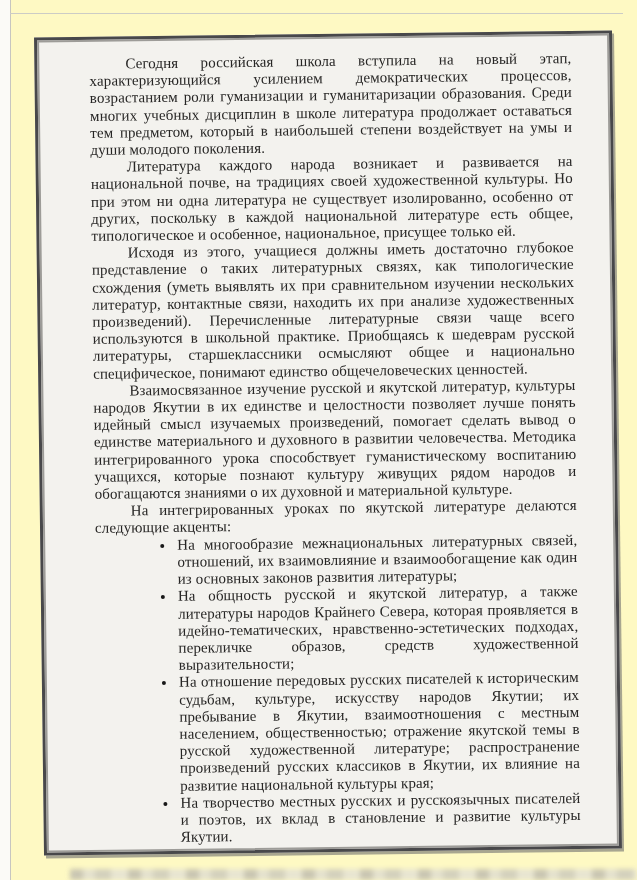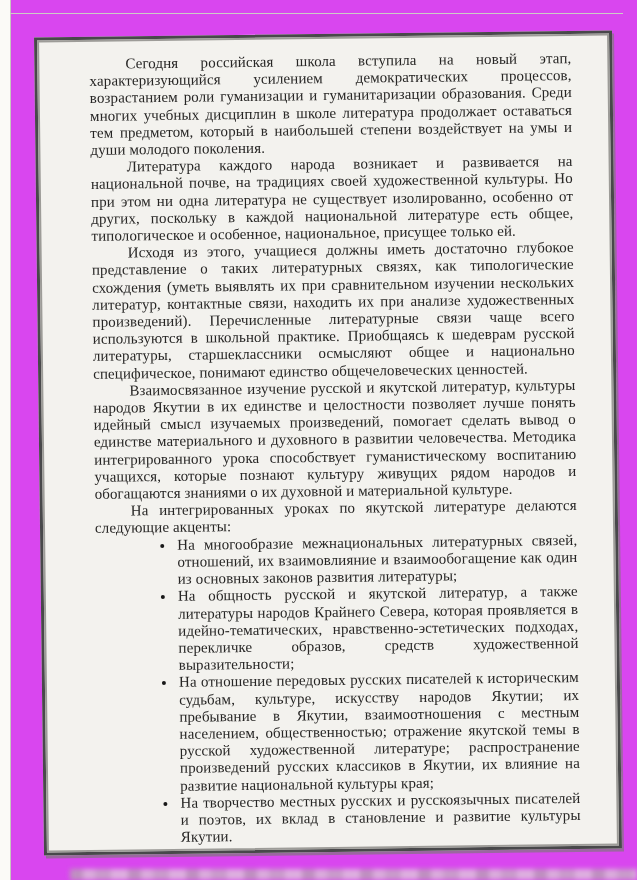--- a/index.html
+++ b/index.html
@@ -4,21 +4,21 @@
 <style>
   html, body { margin: 0; padding: 0; }
   body {
     width: 637px; height: 880px;
     font-family: "Liberation Serif", "DejaVu Serif", serif;
     background: #e9e8e4;
   }
   .scan {
     position: relative;
     width: 637px; height: 880px;
-    background: #d946ef;
+    background: #fef9c3;
     overflow: hidden;
   }
   
   .edge-left {
     position: absolute; left: 0; top: 0;
     width: 10px; height: 100%;
     background: #fbfaf7;
     border-right: 1px solid #c7c6c0;
   }
   

